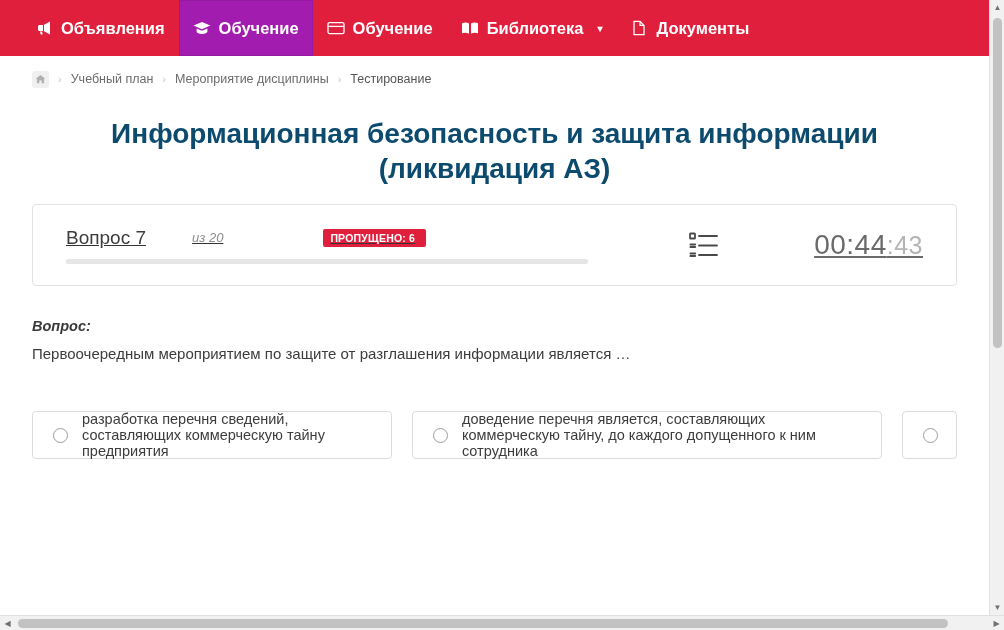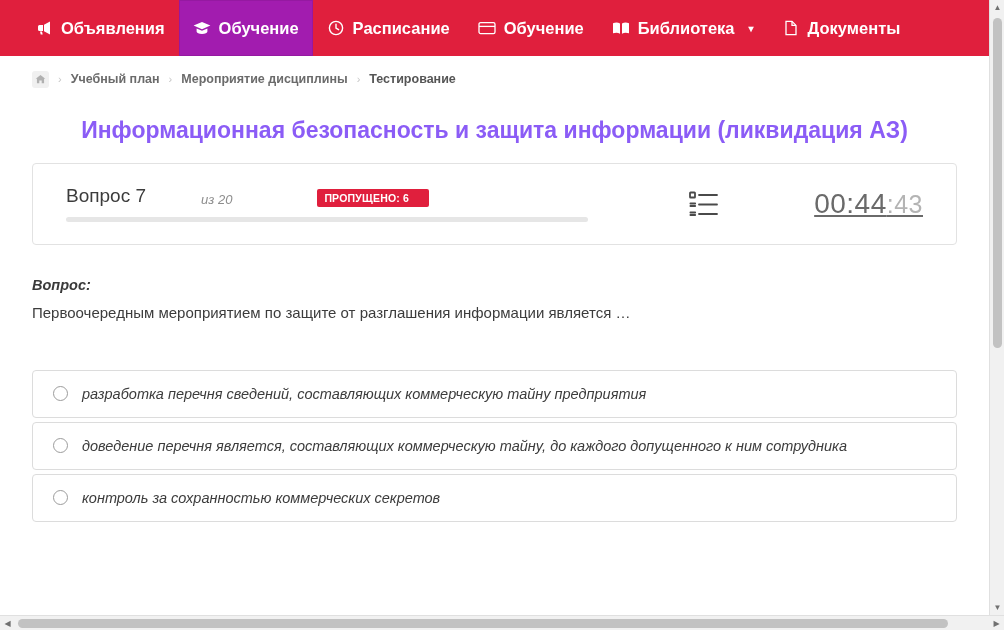--- a/index.html
+++ b/index.html
@@ -92,32 +92,31 @@
     color: #b0b0b0;
     font-size: 10px;
   }
   .crumb-sep {
     color: #c7c7c7;
     font-size: 11px;
   }
   .crumb {
     color: #6b6b6b;
     cursor: pointer;
-    font-weight: bold;
   }
   .crumb.current {
     color: #555555;
   }
 
   
   .page-title {
     text-align: center;
-    font-size: 23px;
+    font-size: 28px;
     font-weight: bold;
-    color: #8b5cf6;
+    color: #0c4a6e;
     padding: 14px 40px 18px 40px;
     line-height: 1.25;
   }
 
   
   .quiz-card {
     margin: 0 32px;
     border: 1px solid #e2e2e2;
     border-radius: 4px;
     background: #ffffff;
@@ -126,40 +125,40 @@
     align-items: center;
     box-sizing: border-box;
   }
   .q-left {
     padding-left: 33px;
     width: 560px;
     box-sizing: border-box;
   }
   .q-number-row {
     display: flex;
-    align-items: flex-end;
-    gap: 9px;
+    align-items: center;
+    text-decoration: underline;
   }
   .q-number {
     font-size: 19px;
     color: #3c3c3c;
   }
   .q-of {
     font-size: 13px;
     font-style: italic;
     color: #8d8d8d;
     margin-left: 46px;
   }
   .q-badge {
-    margin-left: 76px;
+    margin-left: 100px;
     background: #e01f3d;
     color: #ffffff;
     font-size: 10.5px;
     font-weight: bold;
-    padding: 3px 20px 3px 7px;
+    padding: 3px 11px 3px 7px;
     border-radius: 2px;
     letter-spacing: 0.2px;
     white-space: nowrap;
   }
   .q-progress {
     margin-top: 10px;
     width: 522px;
     height: 5px;
     border-radius: 3px;
     background: #e6e6e6;
@@ -221,23 +220,22 @@
   }
   .a-type-block .val {
     font-style: normal;
     font-weight: normal;
   }
 
   
   .options {
     margin-top: 47px;
     display: flex;
-    flex-direction: column;
-    gap: 4px;
-    font-style: italic;
+    flex-direction: row;
+    gap: 20px;
   }
   .option {
     display: flex;
     align-items: center;
     gap: 14px;
     border: 1px solid #dcdcdc;
     border-radius: 4px;
     background: #ffffff;
     height: 48px;
     padding: 0 18px 0 20px;
@@ -342,29 +340,20 @@
 
       <div class="nav-item active">
         <span class="nav-icon">
           <svg viewBox="0 0 18 16" width="18" height="16" fill="currentColor" aria-hidden="true">
             <path d="M9 2 0.6 5.6 9 9.2l8.4-3.6L9 2zM3.6 8.4v3.1C3.6 12.9 6 14 9 14s5.4-1.1 5.4-2.5V8.4L9 10.7 3.6 8.4z"></path>
           </svg>
         </span>
         <span>Обучение</span>
       </div>
 
-      <div class="nav-item">
-        <span class="nav-icon">
-          <svg viewBox="0 0 16 16" width="16" height="16" fill="none" stroke="currentColor" stroke-width="1.4" aria-hidden="true">
-            <circle cx="8" cy="8" r="6.6"></circle>
-            <path d="M8 4.2V8l2.6 1.7" stroke-linecap="round"></path>
-          </svg>
-        </span>
-        <span>Расписание</span>
-      </div>
 
       <div class="nav-item">
         <span class="nav-icon">
           <svg viewBox="0 0 18 14" width="18" height="14" fill="none" stroke="currentColor" stroke-width="1.3" aria-hidden="true">
             <rect x="1" y="1.6" width="16" height="11" rx="1.6"></rect>
             <path d="M1 5.4h16"></path>
           </svg>
         </span>
         <span>Обучение</span>
       </div>
@@ -452,21 +441,20 @@
           <span class="option-label">разработка перечня сведений, составляющих коммерческую тайну предприятия</span>
         </div>
 
         <div class="option">
           <span class="radio"></span>
           <span class="option-label">доведение перечня является, составляющих коммерческую тайну, до каждого допущенного к ним сотрудника</span>
         </div>
 
         <div class="option">
           <span class="radio"></span>
-          <span class="option-label">контроль за сохранностью коммерческих секретов</span>
         </div>
 
       </div>
     </div>
   </div>
 
   <div class="scroll-v">
     <div class="arrow up">▲</div>
     <div class="thumb"></div>
     <div class="arrow down">▼</div>

